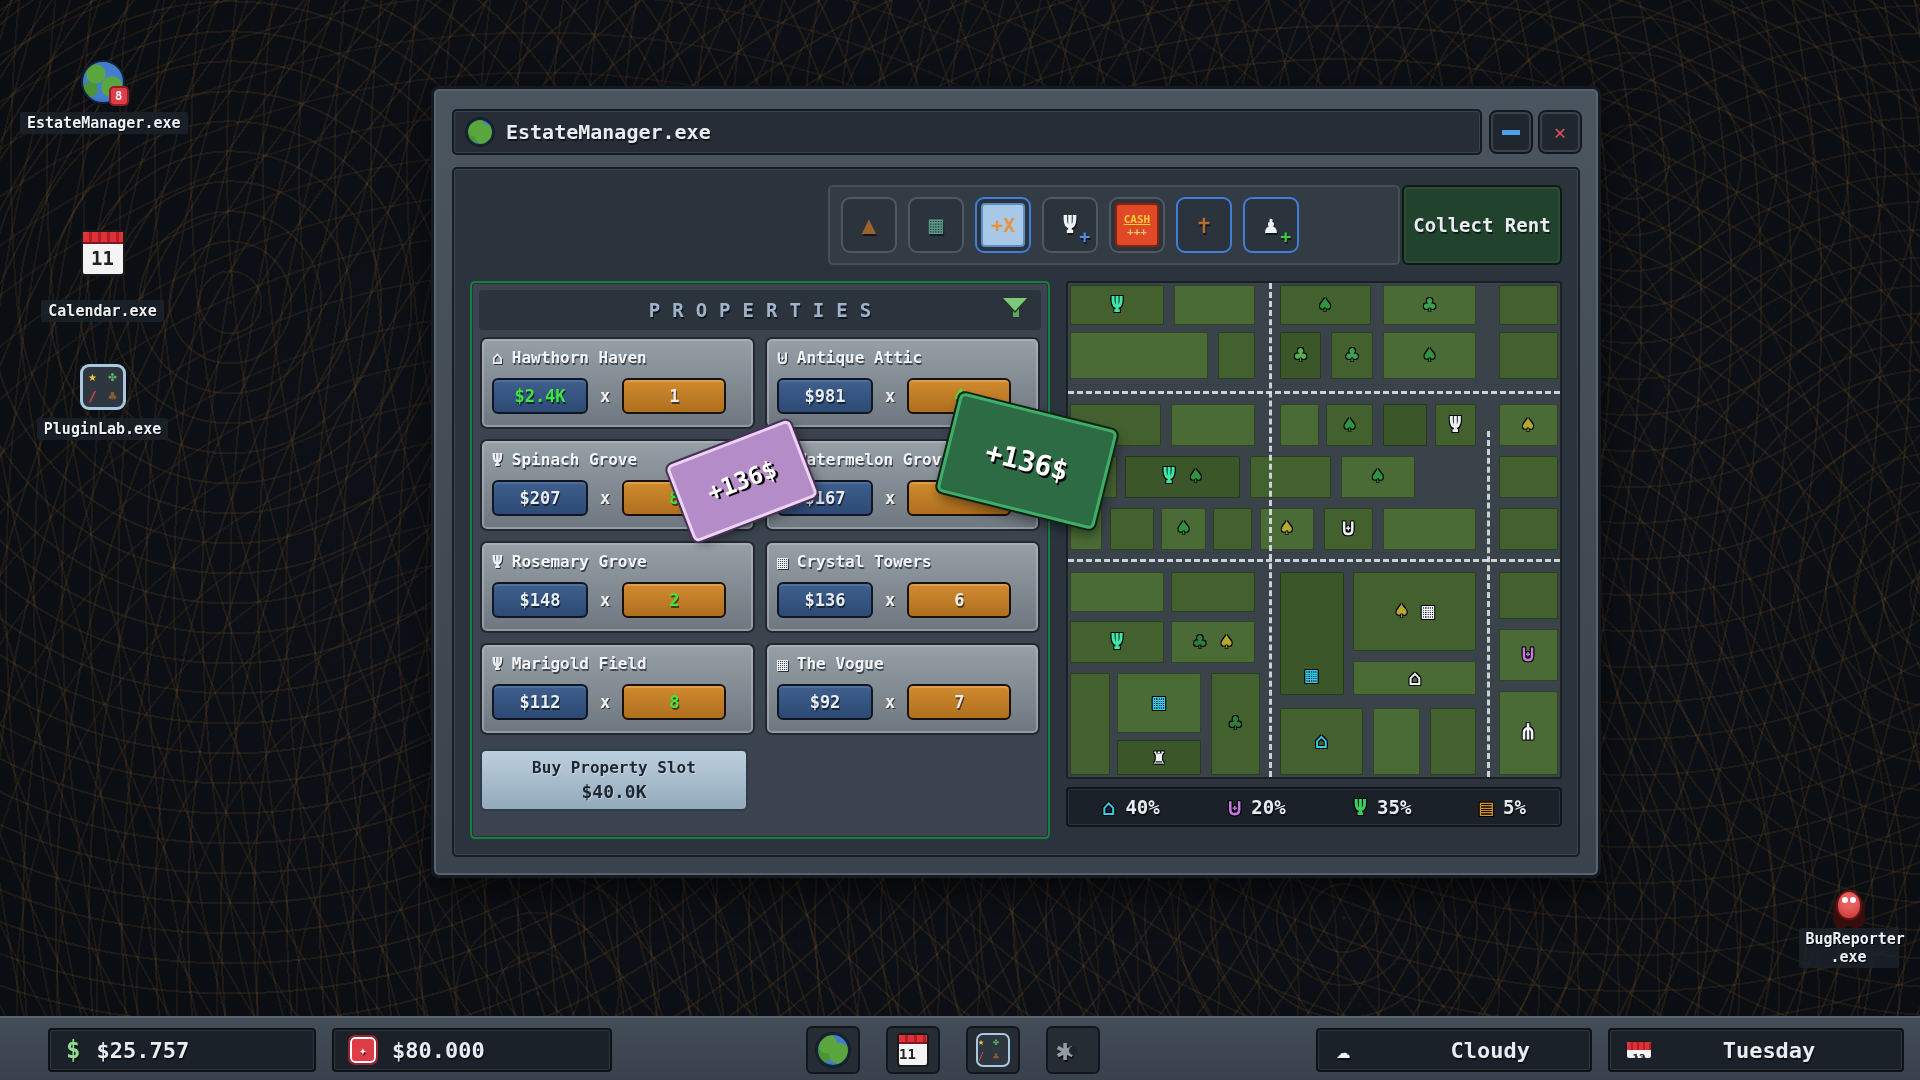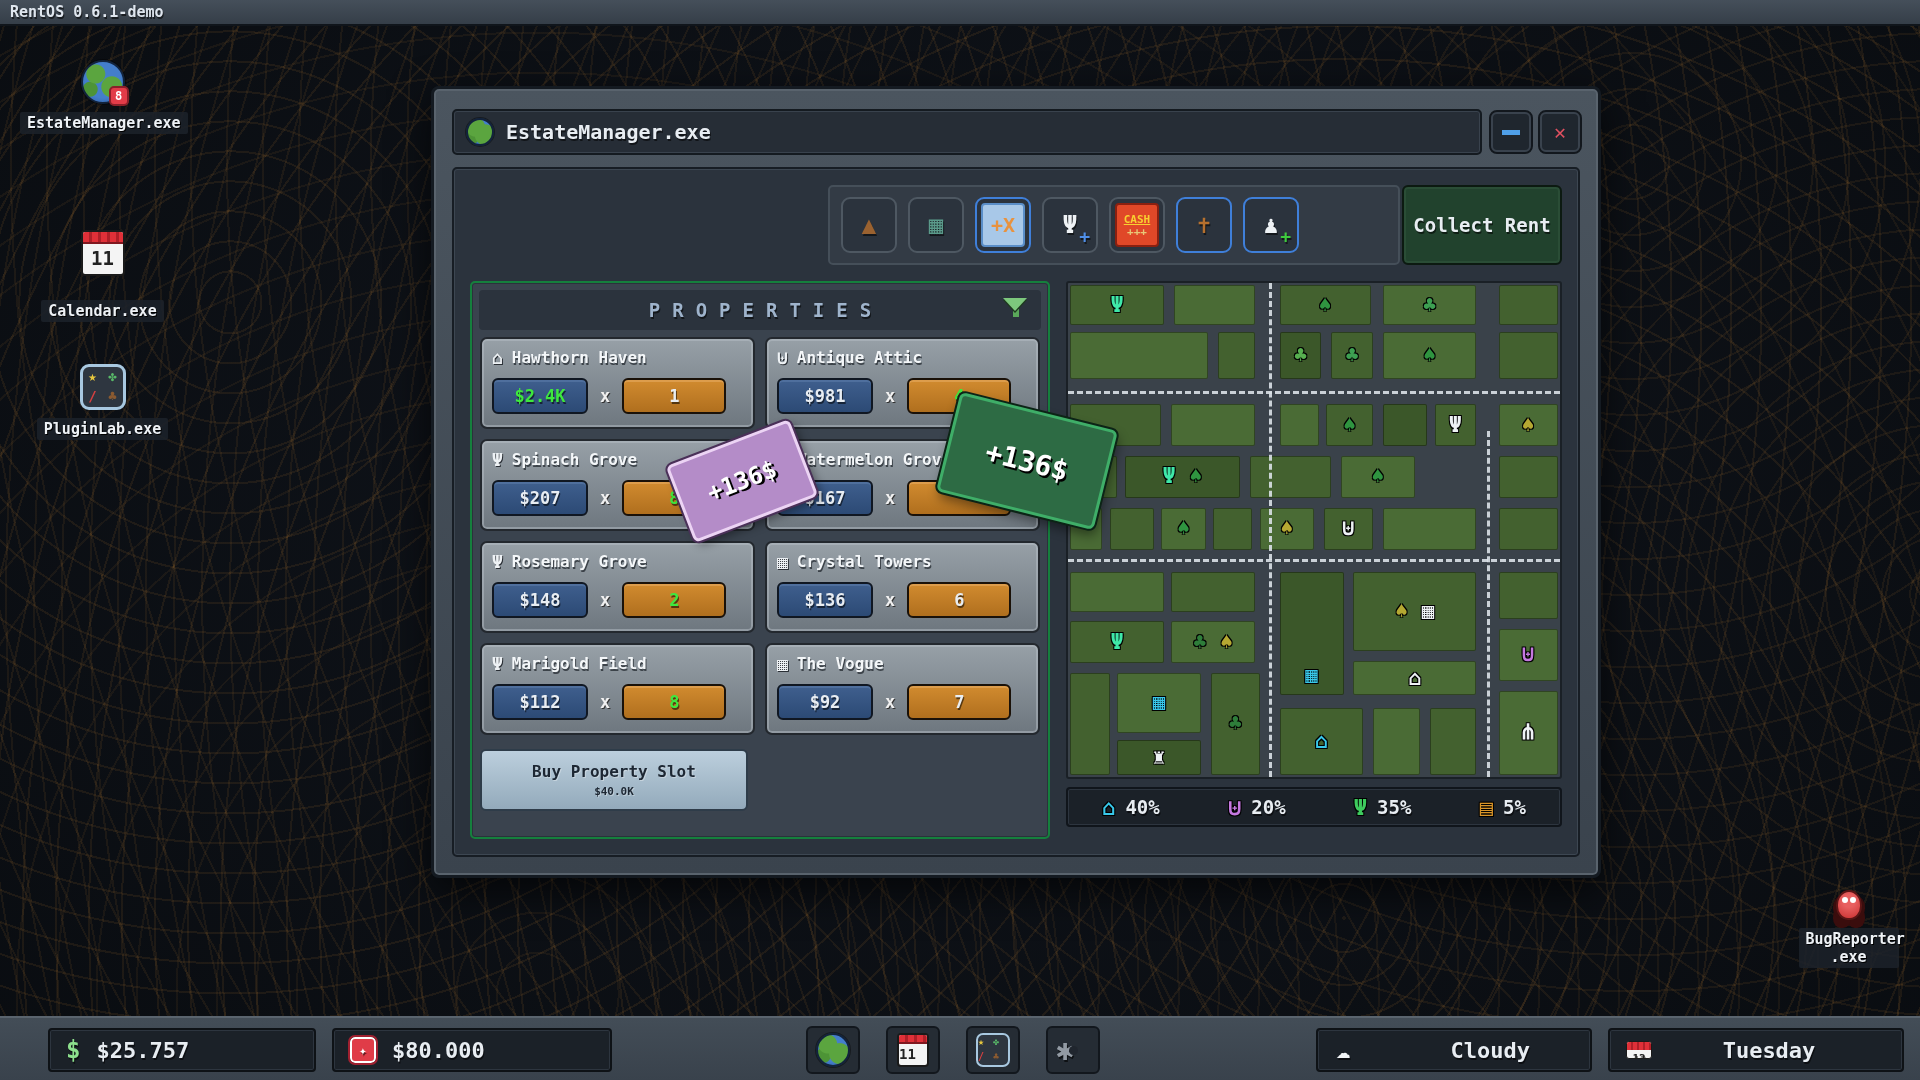--- a/index.html
+++ b/index.html
@@ -114,21 +114,21 @@
     border:2px solid #101722; box-shadow:inset 0 2px 0 #5f7fae80; display:flex; align-items:center; justify-content:center; font-size:17px;}
   .bcount { width:104px; height:36px; border-radius:6px; background:linear-gradient(#d despacito);} 
   .bcount { width:104px; height:36px; border-radius:6px; background:linear-gradient(#d18b2f,#b06f1e);
     border:2px solid #1a1108; box-shadow:inset 0 2px 0 #eab06a80; display:flex; align-items:center; justify-content:center; font-size:17px;}
   .xsep { font-size:17px; color:#f0f0f0; text-shadow:1px 1px 0 #333; }
   .greent { color:#3ee83e !important; }
 
   #buySlot { margin:14px 0 0 8px; width:268px; height:62px; background:linear-gradient(#bccfdd,#93aabb);
     border:2px solid #2e3c49; border-radius:6px; display:flex; flex-direction:column; align-items:center; justify-content:center;
     color:#1d2733; text-shadow:1px 1px 0 #ffffff55; }
-  #buySlot .b1 { font-size:16px; } #buySlot .b2 { font-size:11px; margin-top:4px; }
+  #buySlot .b1 { font-size:16px; } #buySlot .b2 { font-size:18px; margin-top:4px; }
 
   
   #mapPanel { position:absolute; left:612px; top:112px; right:16px; height:498px;
     background:#3a424a; border:2px solid #1a2026; border-radius:3px; overflow:hidden; }
   .parcel { position:absolute; border:1px solid rgba(0,0,0,.35); border-radius:2px;
     display:flex; align-items:center; justify-content:center; gap:14px; }
   .parcel.vend { align-items:flex-end; padding-bottom:8px; }
   .mic { font-size:21px; line-height:21px; text-shadow:1px 1px 0 #000, -1px 1px 0 #000, 1px -1px 0 #000, -1px -1px 0 #000; }
   .road-h { position:absolute; left:0; right:0; border-top:3px dashed rgba(218,225,231,.9); }
   .road-v { position:absolute; border-left:3px dashed rgba(218,225,231,.9); }
@@ -171,23 +171,20 @@
   #weatherPill .wtext { flex:1; text-align:center; }
   .minical { width:26px; height:18px; background:#f4f4f4; border:1px solid #1a1a1a; border-radius:3px; overflow:hidden; }
   .minical .hdr { height:8px; background:repeating-linear-gradient(90deg,#e03038 0 4px,#b02028 4px 6px); }
   .minical .num { color:#222; font-size:11px; line-height:18px; text-align:center;}
 </style>
 </head>
 <body>
 
 <div id="desktop">
 
-  <div id="topbar" class="ts">
-    <span>RentOS 0.6.1-demo</span>
-  </div>
 
   <div class="dicon" style="left:20px; top:60px; width:165px;">
     <div class="globe">
       <div class="badge">8</div>
     </div>
     <div class="dlabel">EstateManager.exe</div>
   </div>
 
   <div class="dicon" style="left:40px; top:214px; width:125px;">
     <div class="cal-icon">

